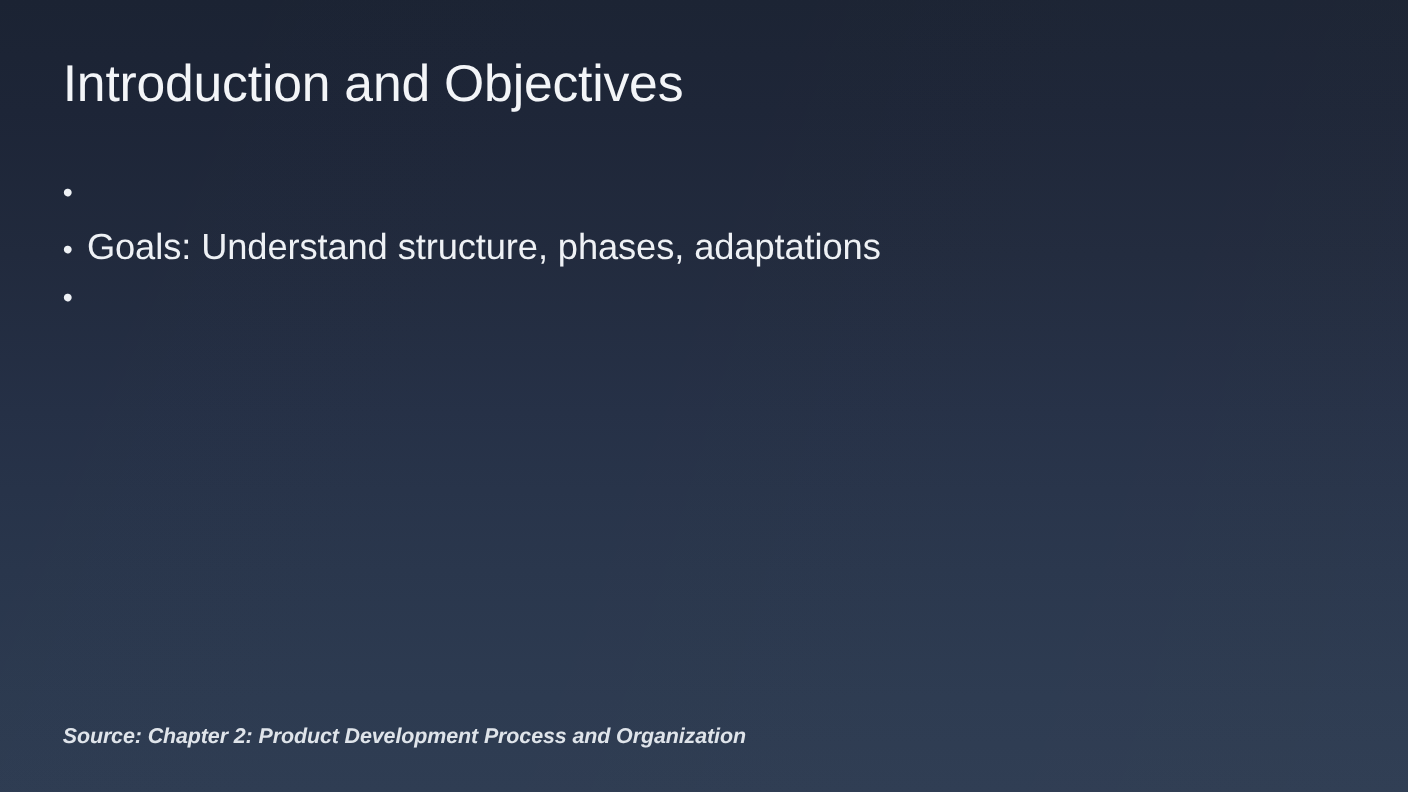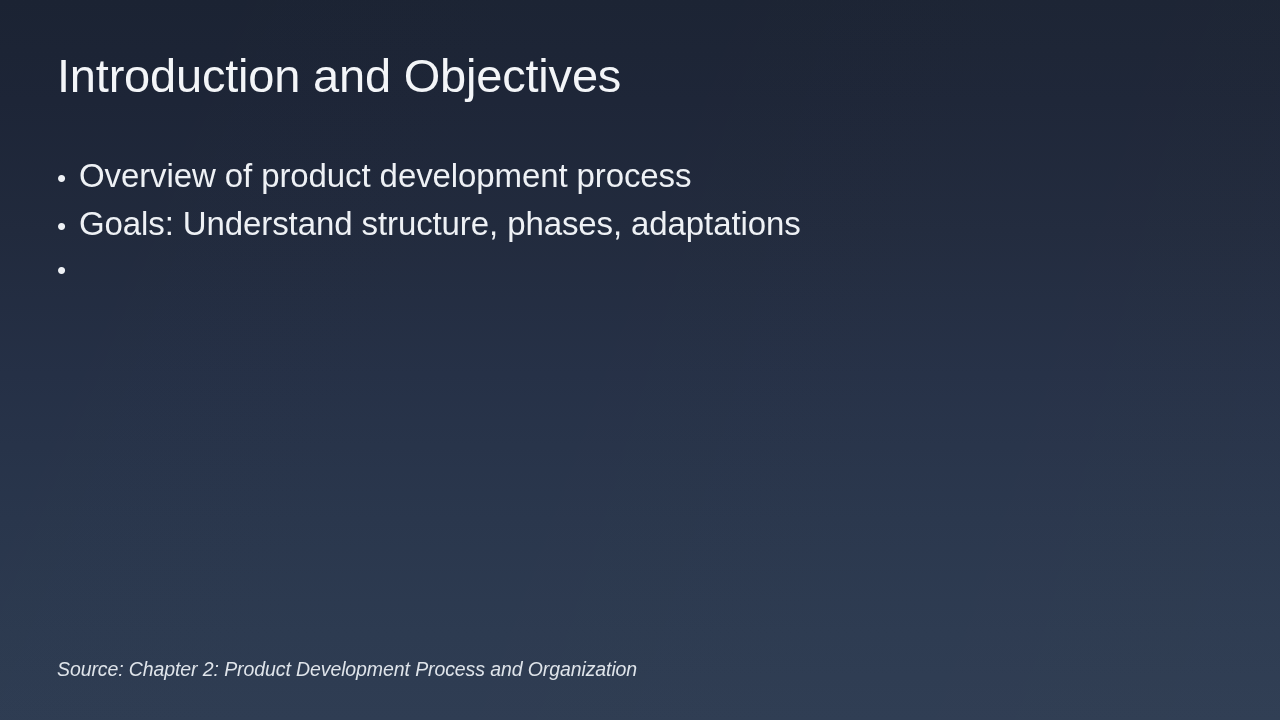--- a/index.html
+++ b/index.html
@@ -99,21 +99,21 @@
     flex: 0 1 auto;
   }
 
   #source-note {
     position: absolute;
     left: 57px;
     top: 655px;
     width: 1160px;
     margin: 0;
     font-size: 19.5px;
-    font-weight: 400;
+    font-weight: 700;
     font-style: italic;
     line-height: 28px;
     color: #dfe4ea;
     letter-spacing: -0.1px;
     white-space: nowrap;
   }
 </style>
 </head>
 <body>
 
@@ -122,21 +122,20 @@
   <div id="slide-sheen"></div>
 
   <div id="content">
 
     <h1 id="slide-title">Introduction and Objectives</h1>
 
     <ul id="bullet-list">
 
       <li class="bullet-item">
         <span class="bullet-marker">•</span>
-        <span class="bullet-text">Overview of product development process</span>
       </li>
 
       <li class="bullet-item">
         <span class="bullet-marker">•</span>
         <span class="bullet-text">Goals: Understand structure, phases, adaptations</span>
       </li>
 
       <li class="bullet-item">
         <span class="bullet-marker">•</span>
       </li>

